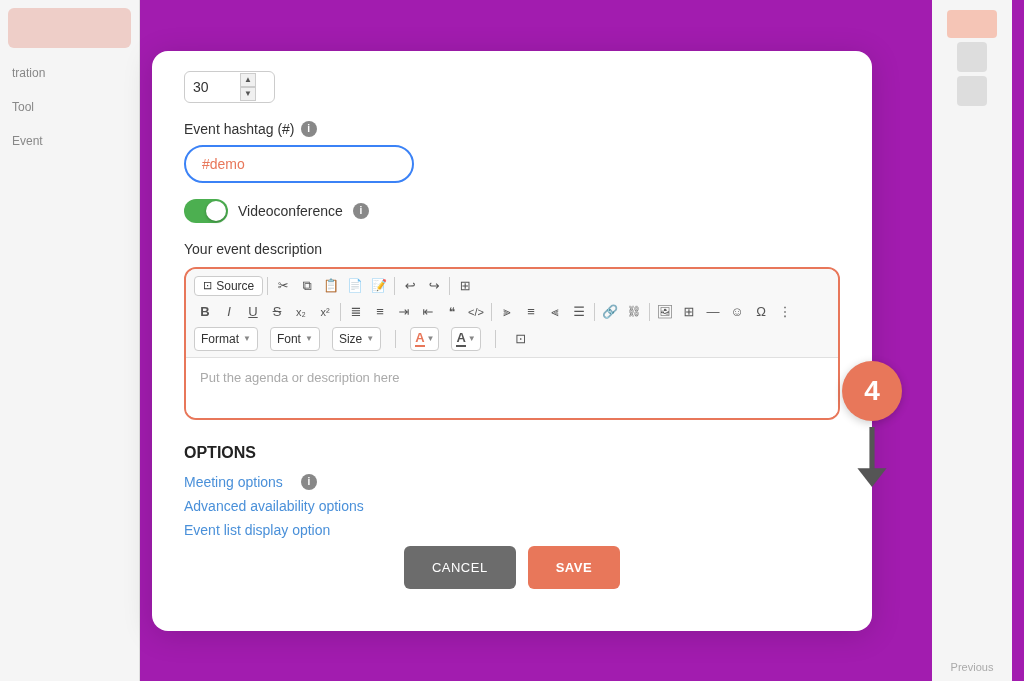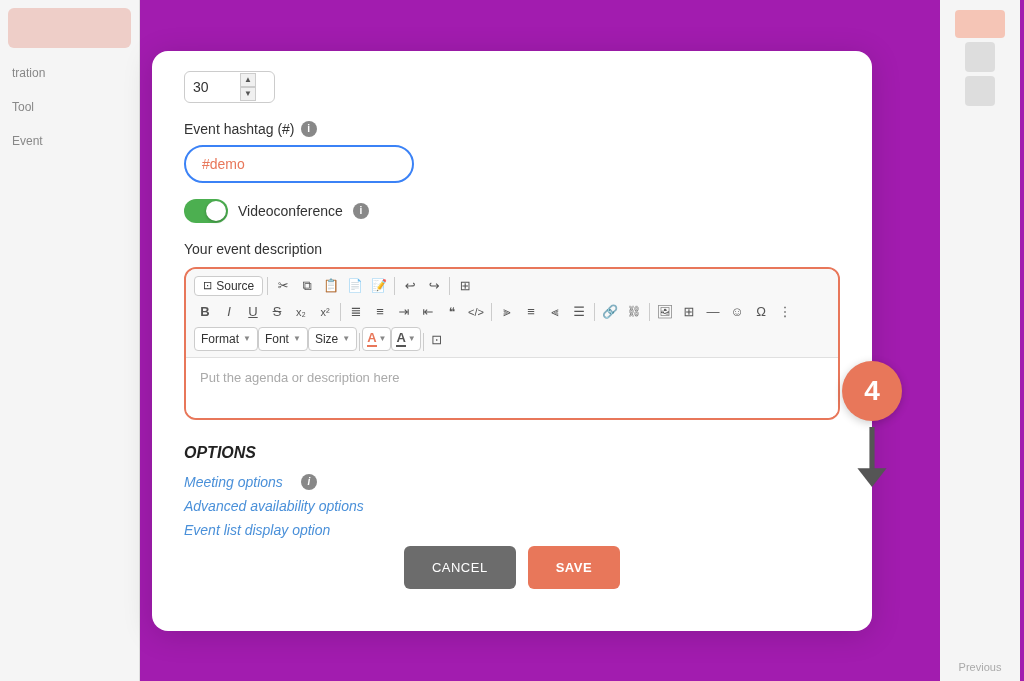--- a/index.html
+++ b/index.html
@@ -40,21 +40,21 @@
       opacity: 0.5;
     }
     .bg-sidebar-text {
       padding: 10px 12px;
       font-size: 12px;
       color: #888;
     }
     
     .bg-right {
       position: absolute;
-      right: 4px;
+      right: 12px;
       top: 0;
       width: 80px;
       height: 681px;
       background: #f5f5f5;
       display: flex;
       flex-direction: column;
       align-items: center;
       padding-top: 10px;
     }
     .bg-right-btn {
@@ -215,22 +215,22 @@
     }
     .toolbar-row2 {
       display: flex;
       align-items: center;
       gap: 2px;
       margin-bottom: 4px;
       flex-wrap: wrap;
     }
     .toolbar-row3 {
       display: flex;
-      align-items: flex-end;
-      gap: 0;
+      align-items: center;
+      gap: 12px;
     }
     .source-btn {
       display: flex;
       align-items: center;
       gap: 4px;
       border: 1px solid #ccc;
       border-radius: 4px;
       padding: 2px 8px;
       background: white;
       font-size: 12px;
@@ -300,21 +300,20 @@
     }
     .editor-content {
       min-height: 60px;
       padding: 12px 14px;
       font-size: 13px;
       color: #aaa;
       background: white;
     }
     
     .options-section {
-      font-style: italic;
     }
     .options-title {
       font-size: 16px;
       font-weight: bold;
       color: #222;
       margin-bottom: 12px;
     }
     .options-link {
       display: flex;
       align-items: center;

